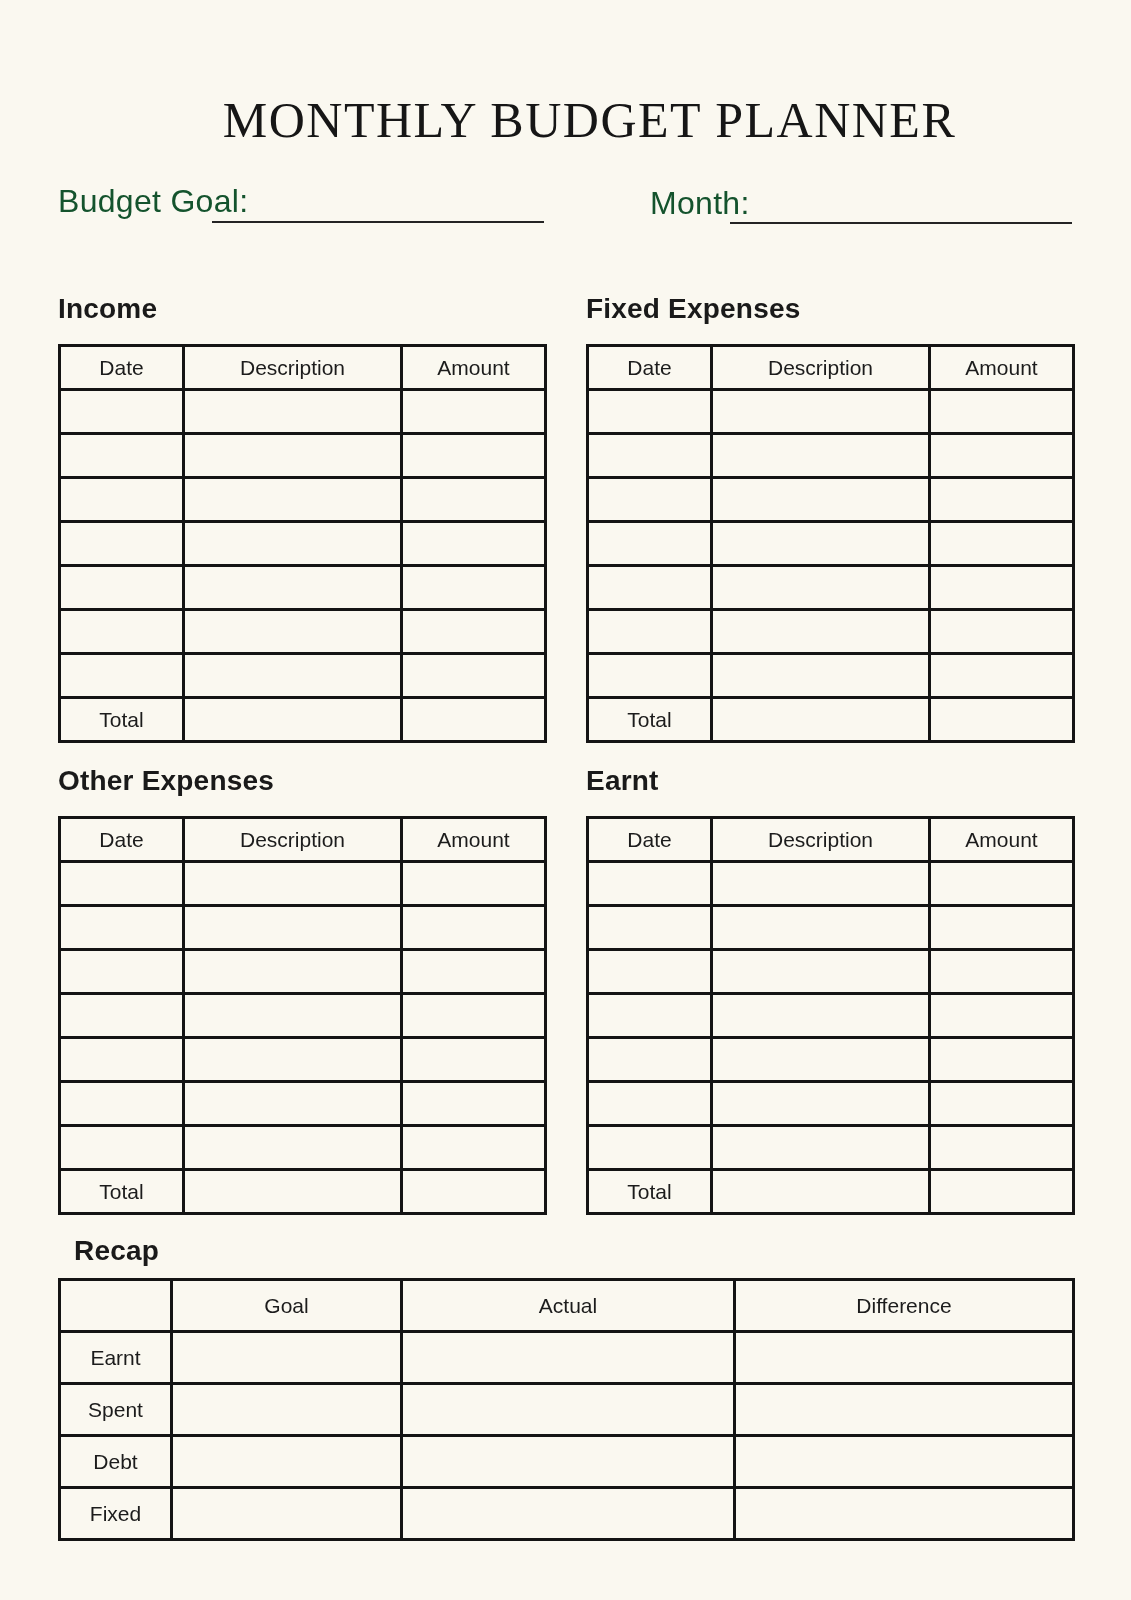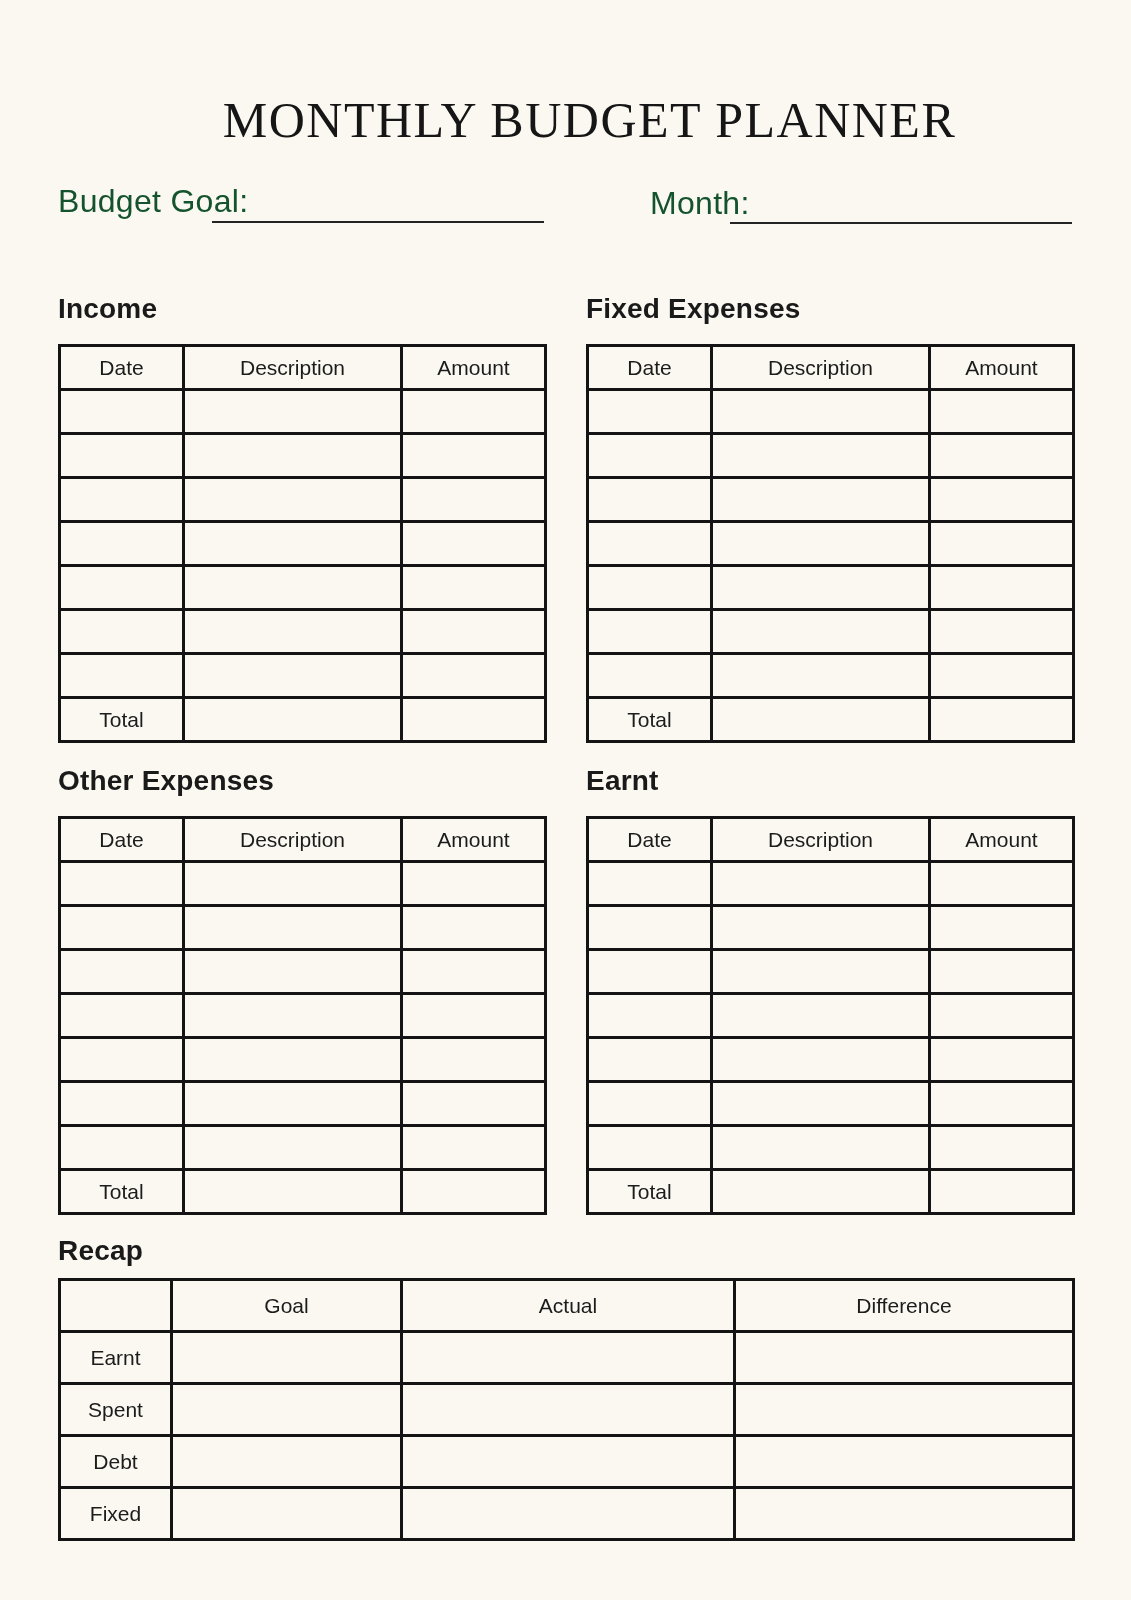--- a/index.html
+++ b/index.html
@@ -49,21 +49,21 @@
   .pos-bills{left:586px;top:768px;width:486px;}
   .pos-recap{left:58px;top:1238px;width:1014px;}
 
   .section-title{
     margin:0 0 22px 0;
     font-size:28px;line-height:26px;
     font-weight:700;
     letter-spacing:0.2px;
     color:#1A1A1A;
   }
-  .pos-recap .section-title{margin-bottom:14px;}
+  .pos-recap .section-title{margin-bottom:14px;margin-left:16px;}
 
   
   table{border-collapse:collapse;table-layout:fixed;margin-top:12px;}
   .budget-table{width:486px;}
   .recap-table{width:1014px;}
   th,td{
     border:3px solid #141414;
     padding:0;
     text-align:center;
     vertical-align:middle;

